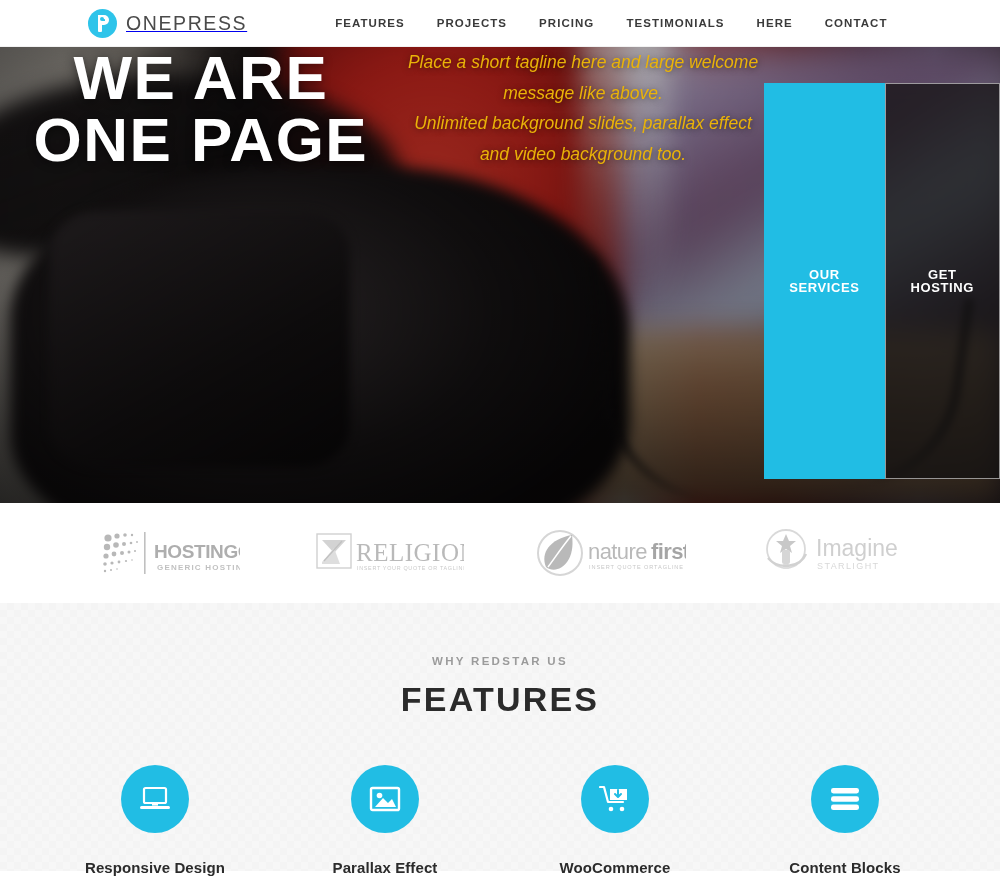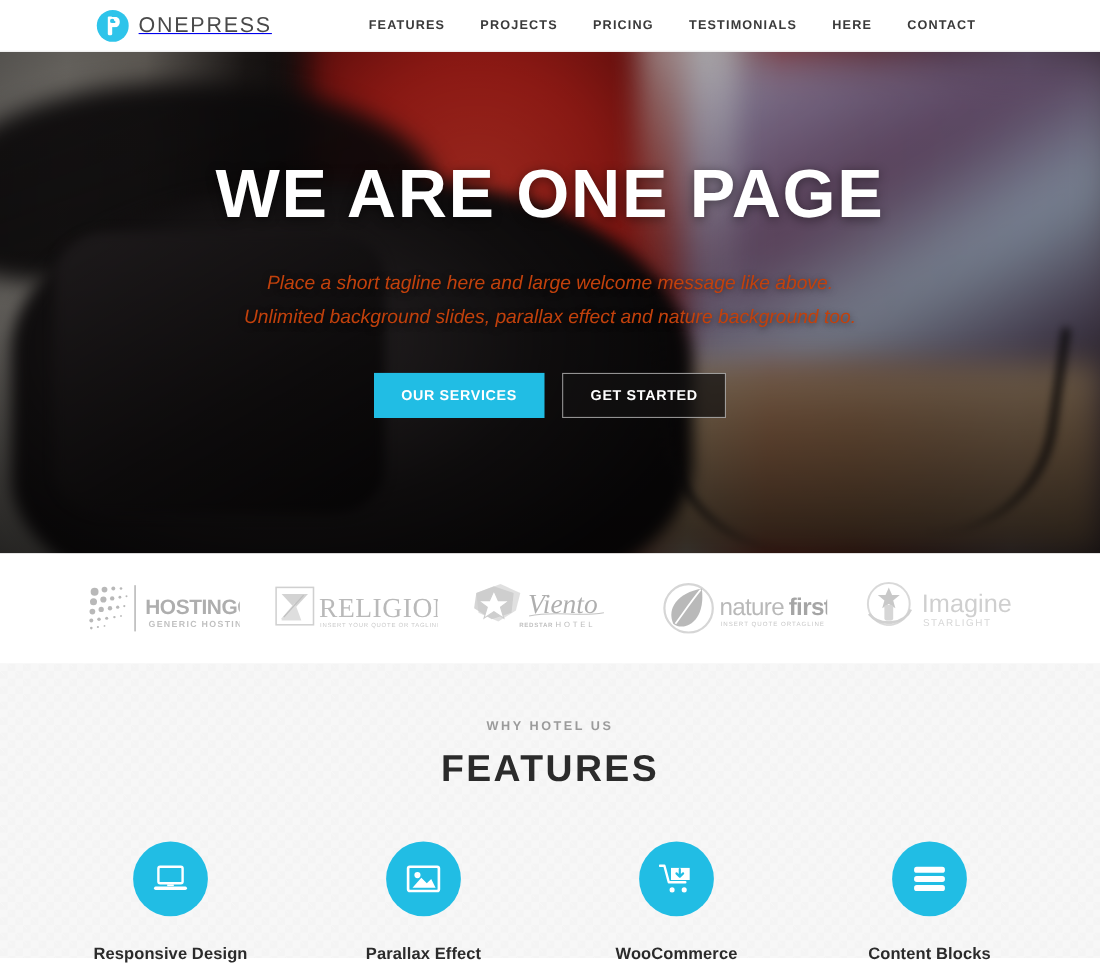--- a/index.html
+++ b/index.html
@@ -126,35 +126,35 @@
     border-radius:0 0 110px 0;
     transform:rotate(8deg);
     filter:blur(4px);
   }
   .hero-overlay {
     position:absolute; inset:0;
     background:linear-gradient(180deg, rgba(0,0,0,.28) 0%, rgba(0,0,0,.34) 40%, rgba(0,0,0,.45) 100%);
   }
   .hero-inner {
     position:relative; z-index:5; height:100%;
-    display:flex; flex-direction:column; align-items:center; justify-content:center;
+    display:flex; justify-content:center;
     padding-bottom:24px;
   }
   .hero-title {
     font-size:62px; font-weight:700; color:#ffffff;
     letter-spacing:1.5px; line-height:1; text-align:center;
     text-shadow:0 2px 10px rgba(0,0,0,.45);
     margin-bottom:34px;
   }
   .hero-sub {
-    font-size:17.5px; font-style:italic; color:#c2410c;
+    font-size:17.5px; font-style:italic; color:#eab308;
     line-height:1.75; text-align:center; font-weight:400;
     text-shadow:0 1px 6px rgba(0,0,0,.5);
   }
-  .hero-actions { display:flex; gap:16px; margin-top:36px; }
+  .hero-actions { display:flex; margin-top:36px; }
   .btn {
     font-size:13px; font-weight:700; letter-spacing:.6px;
     padding:13px 25px; border:none; cursor:pointer;
     color:#ffffff; line-height:1;
   }
   .btn-primary { background:#21bde4; }
   .btn-ghost { background:rgba(18,16,16,.72); border:1px solid rgba(255,255,255,.55); }
 
   
   .clients {
@@ -238,25 +238,25 @@
       <div class="hp-cup-inner"></div>
       <div class="hp-cable"></div>
       <div class="hp-cable2"></div>
     </div>
     <div class="hero-overlay"></div>
 
     <div class="hero-inner">
       <h1 class="hero-title">WE ARE ONE PAGE</h1>
       <div class="hero-sub">
         <div>Place a short tagline here and large welcome message like above.</div>
-        <div>Unlimited background slides, parallax effect and nature background too.</div>
+        <div>Unlimited background slides, parallax effect and video background too.</div>
       </div>
       <div class="hero-actions">
         <button class="btn btn-primary">OUR SERVICES</button>
-        <button class="btn btn-ghost">GET STARTED</button>
+        <button class="btn btn-ghost">GET HOSTING</button>
       </div>
     </div>
   </section>
 
   <section class="clients">
 
     <div class="client">
       <svg width="140" height="46" viewBox="0 0 140 46">
         <g fill="#8d8d8d">
           <circle cx="8" cy="8" r="3.6"></circle>
@@ -292,33 +292,20 @@
       <svg width="148" height="44" viewBox="0 0 148 44">
         <rect x="1" y="3" width="34" height="34" fill="none" stroke="#b4b4b4" stroke-width="1.4"></rect>
         <polygon points="6,9 30,9 18,22" fill="#b9b9b9"></polygon>
         <polygon points="6,31 18,17 24,33 6,33" fill="#cacaca"></polygon>
         <path d="M8 30 L26 10" stroke="#9b9b9b" stroke-width="1.2" fill="none"></path>
         <text x="40" y="30" font-family="Liberation Serif, serif" font-size="25" fill="#8f8f8f" letter-spacing="0.5">RELIGION</text>
         <text x="41" y="39" font-family="Liberation Sans, sans-serif" font-size="5.4" fill="#a8a8a8" letter-spacing="0.7">INSERT YOUR QUOTE OR TAGLINE HERE</text>
       </svg>
     </div>
 
-    <div class="client">
-      <svg width="150" height="48" viewBox="0 0 150 48">
-        <g fill="#a5a5a5">
-          <path d="M30 2 L48 10 L44 26 L28 36 L10 28 L8 10 Z" opacity=".55"></path>
-          <path d="M24 4 L42 10 L40 28 L22 34 L6 24 L8 10 Z" opacity=".75"></path>
-        </g>
-        <polygon points="24,8 28,17 38,17 30,23 33,33 24,27 15,33 18,23 10,17 20,17" fill="#ffffff" stroke="#b0b0b0" stroke-width="1"></polygon>
-        <text x="55" y="28" font-family="Liberation Serif, serif" font-style="italic" font-size="25" fill="#7e7e7e">Viento</text>
-        <path d="M56 31 C80 26, 100 32, 124 28" stroke="#9e9e9e" stroke-width="1" fill="none"></path>
-        <text x="47" y="41" font-family="Liberation Sans, sans-serif" font-size="5.6" font-weight="bold" fill="#9a9a9a" letter-spacing="0.6">REDSTAR</text>
-        <text x="80" y="41" font-family="Liberation Sans, sans-serif" font-size="7" fill="#8f8f8f" letter-spacing="2.6">HOTEL</text>
-      </svg>
-    </div>
 
     <div class="client">
       <svg width="152" height="48" viewBox="0 0 152 48">
         <circle cx="26" cy="24" r="22" fill="none" stroke="#bdbdbd" stroke-width="2"></circle>
         <path d="M38 6 C16 10, 6 24, 12 38 C22 46, 42 36, 38 6 Z" fill="#8f8f8f"></path>
         <path d="M37 7 C28 18, 20 30, 14 38" stroke="#ffffff" stroke-width="1.6" fill="none"></path>
         <text x="54" y="30" font-family="Liberation Sans, sans-serif" font-size="22" fill="#8f8f8f" letter-spacing="-0.6">nature</text>
         <text x="117" y="30" font-family="Liberation Sans, sans-serif" font-size="22" font-weight="bold" fill="#6f6f6f" letter-spacing="-0.6">first</text>
         <text x="55" y="40" font-family="Liberation Sans, sans-serif" font-size="5.6" fill="#a5a5a5" letter-spacing="0.9">INSERT QUOTE ORTAGLINE HERE</text>
       </svg>
@@ -331,21 +318,21 @@
         <rect x="22" y="22" width="8" height="14" rx="2" fill="#bdbdbd"></rect>
         <rect x="23" y="36" width="6" height="5" rx="1" fill="#c9c9c9"></rect>
         <path d="M8 30 C18 42, 40 40, 46 26" stroke="#b5b5b5" stroke-width="2.4" fill="none"></path>
         <text x="56" y="28" font-family="Liberation Sans, sans-serif" font-size="23" fill="#b2b2b2" letter-spacing="0">Imagine</text>
         <text x="57" y="41" font-family="Liberation Sans, sans-serif" font-size="9" fill="#bfbfbf" letter-spacing="1.4">STARLIGHT</text>
       </svg>
     </div>
   </section>
 
   <section class="features">
-    <div class="eyebrow">WHY HOTEL US</div>
+    <div class="eyebrow">WHY REDSTAR US</div>
     <h2 class="section-title">FEATURES</h2>
 
     <div class="feature-grid">
 
       <div class="feature">
         <div class="feature-icon">
           <svg width="34" height="28" viewBox="0 0 34 28">
             <rect x="6" y="3" width="22" height="15" rx="1.6" fill="none" stroke="#ffffff" stroke-width="2.2"></rect>
             <rect x="2" y="21" width="30" height="3" rx="1.5" fill="#ffffff"></rect>
             <rect x="14" y="19" width="6" height="1.6" fill="#ffffff"></rect>

